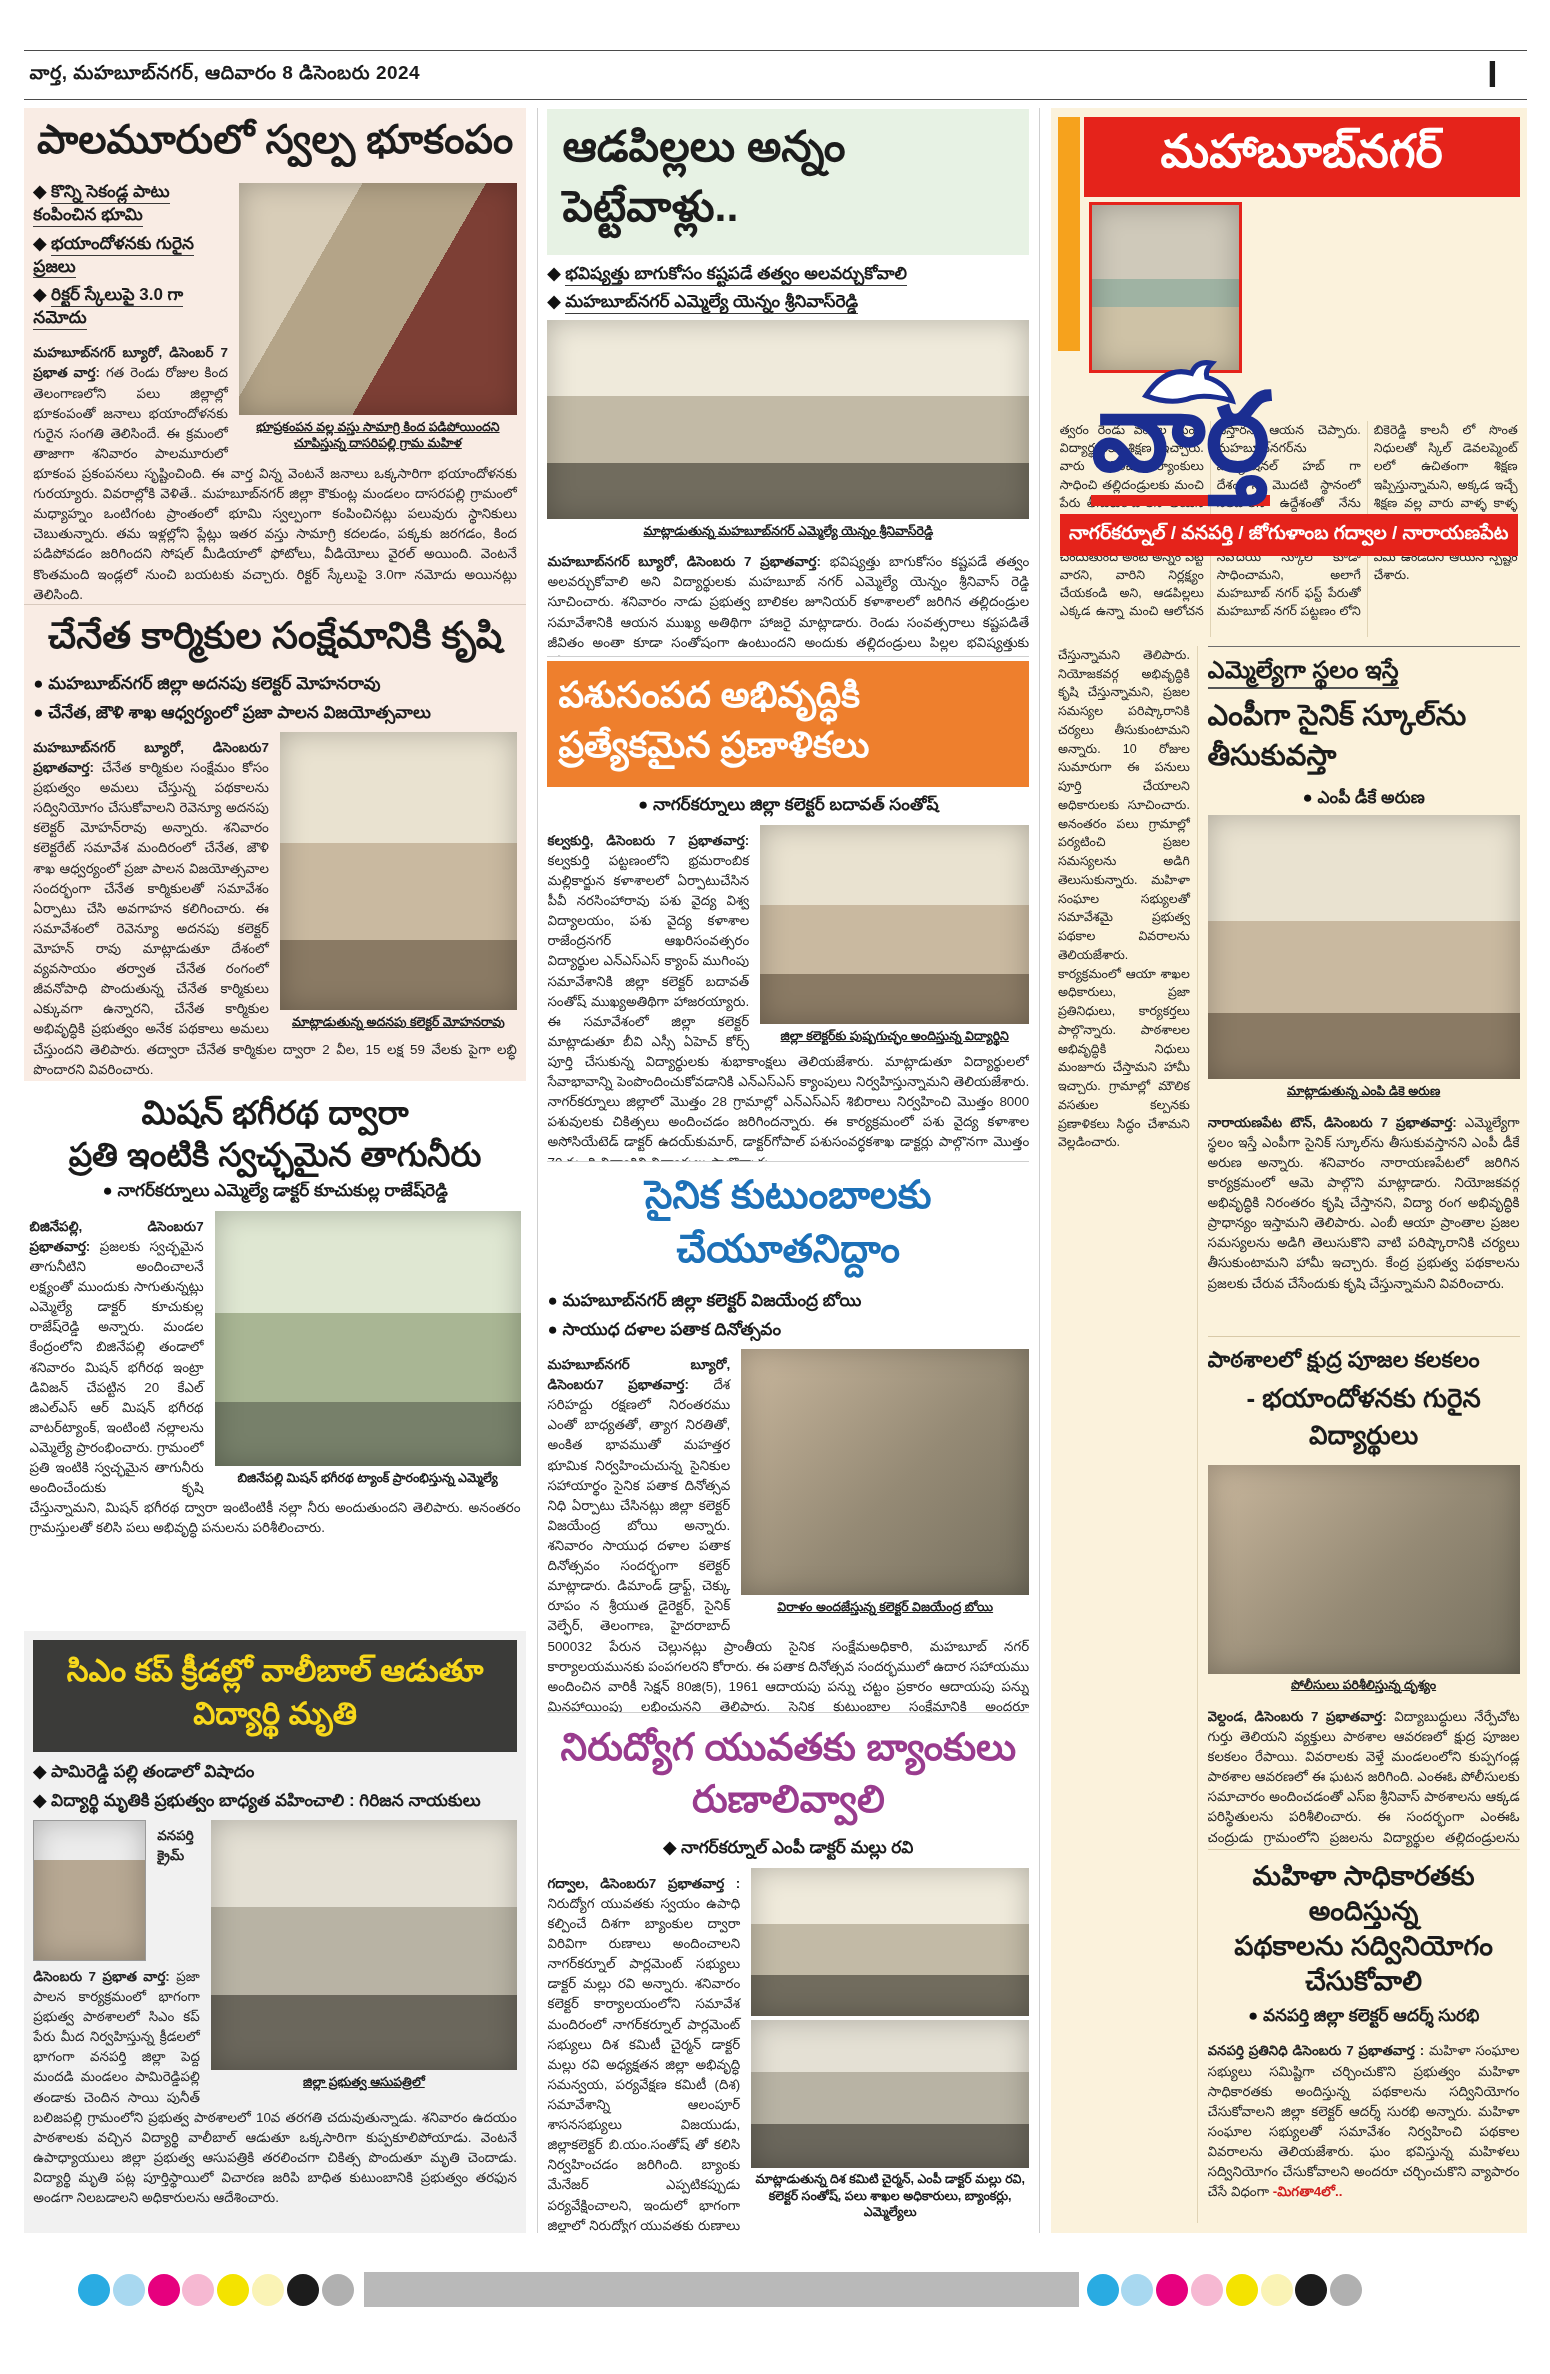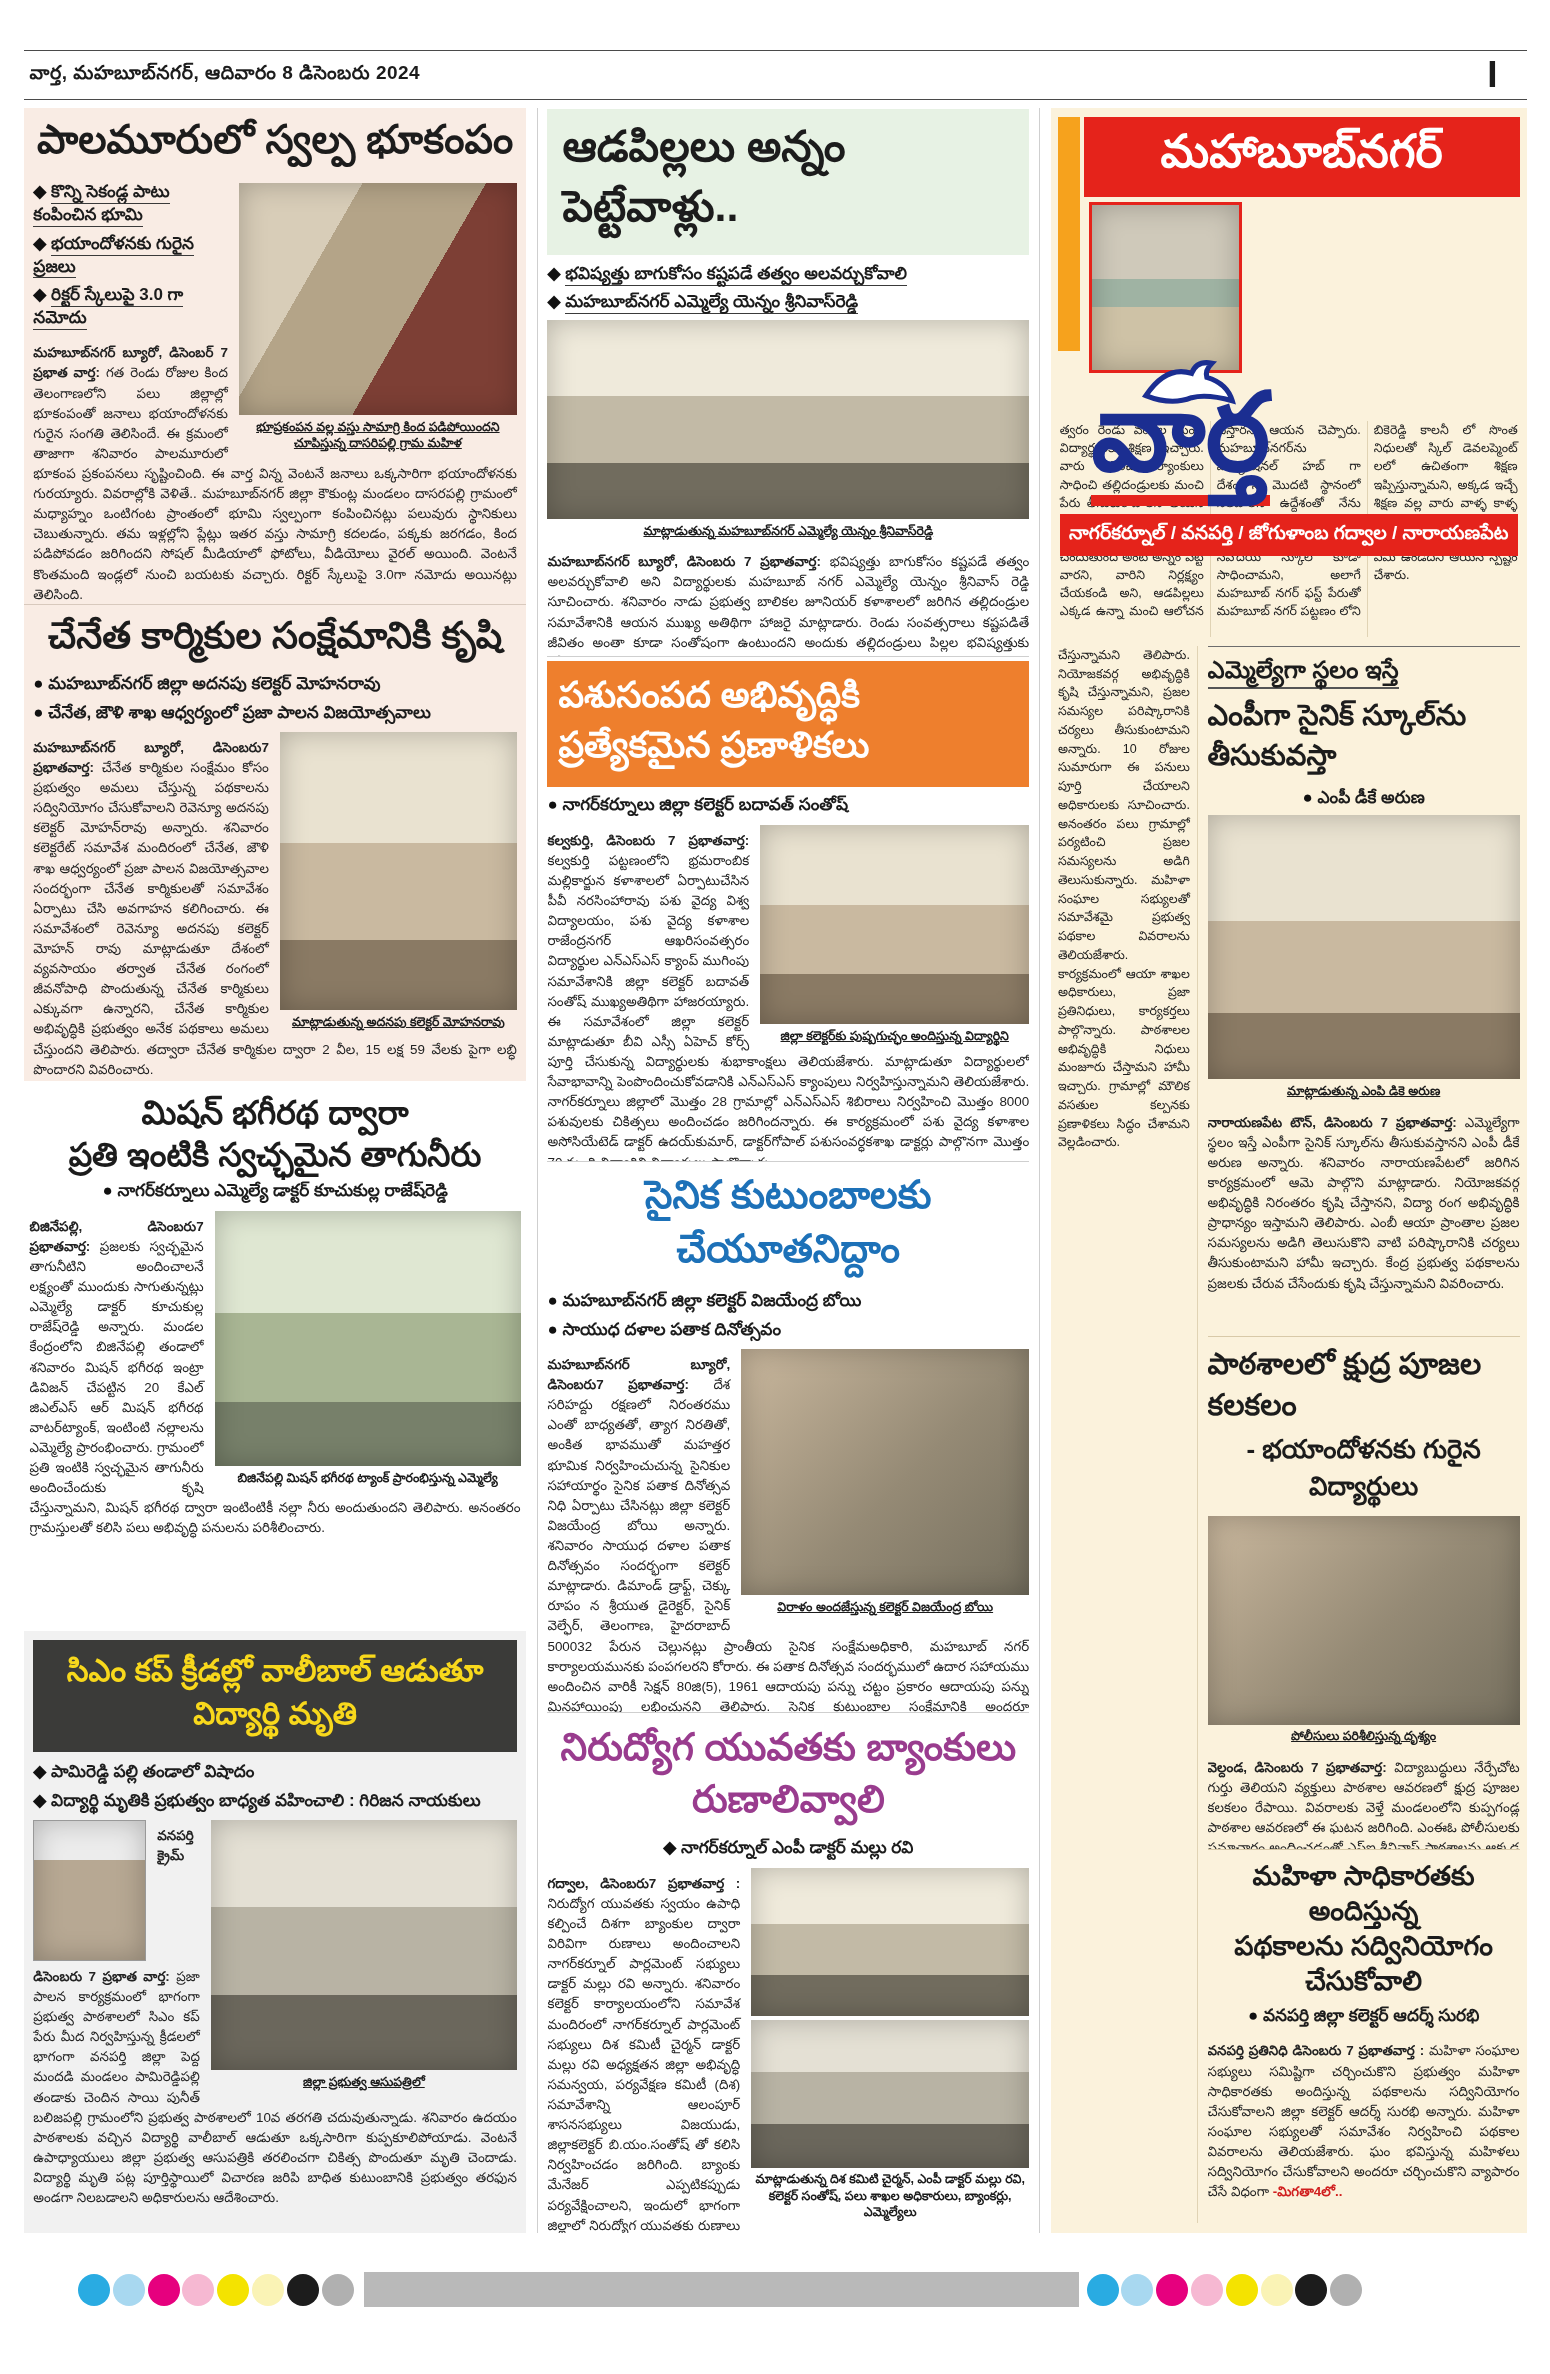--- a/index.html
+++ b/index.html
@@ -74,21 +74,21 @@
           font-size:12.5px;line-height:1.45;text-align:justify;overflow:hidden;box-sizing:border-box;}
   .r-lower{display:flex;gap:9.3px;height:1577px;}
   .r-strip{width:132px;flex:none;font-size:12.5px;line-height:1.5;text-align:justify;overflow:hidden;
            border-right:0.9px solid #e0d3b4;padding-right:7.4px;}
   .r-main{flex:1;overflow:hidden;}
   .art-aruna{height:682px;border-top:1.9px solid #6d6d6d;padding-top:7.4px;}
   .art-aruna h2{font-size:24px;margin:1.9px 0 9.3px 0;}
   .art-aruna h2 span{border-bottom:2.8px solid #555;padding-bottom:3.7px;}
   .art-aruna h3{font-size:29px;margin:0 0 7.4px 0;}
   .art-pooja{height:506px;border-top:0.9px solid #d8c9a8;padding-top:5.6px;}
-  .art-pooja h2{font-size:30px;margin:3.7px 0 5.6px 0;}
+  .art-pooja h2{font-size:22px;margin:3.7px 0 5.6px 0;}
   .art-pooja .sub{font-size:26px;font-weight:bold;text-align:center;margin:0 0 7.4px 0;}
   .art-women{height:371px;border-top:0.9px solid #d8c9a8;padding-top:5.6px;}
   .art-women h2{font-size:27px;text-align:center;margin:3.7px 0 5.6px 0;line-height:1.3;}
   
   .reg{position:absolute;left:0;right:0;bottom:65px;height:41px;display:flex;align-items:center;
        padding:0 186px 0 78px;}
   .reg .dots{display:flex;align-items:center;flex:none;}
   .dot{width:32px;height:32px;border-radius:50%;margin-right:2.8px;display:inline-block;}
   .reg .bar{height:35px;background:#b9b9b9;flex:1;margin:0 7.4px;}
 </style>
@@ -159,21 +159,21 @@
         <h1>ఆడపిల్లలు అన్నం పెట్టేవాళ్లు..</h1>
         <div class="b dm"><span class="bt">భవిష్యత్తు బాగుకోసం కష్టపడే తత్వం అలవర్చుకోవాలి</span></div>
         <div class="b dm"><span class="bt">మహబూబ్‌నగర్ ఎమ్మెల్యే యెన్నం శ్రీనివాస్‌రెడ్డి</span></div>
         <span class="ph ph-hall" style="width:100%;height:199px;"></span>
         <div class="cap u">మాట్లాడుతున్న మహబూబ్‌నగర్ ఎమ్మెల్యే యెన్నం శ్రీనివాస్‌రెడ్డి</div>
         <p class="body"><b class="byline">మహబూబ్‌నగర్ బ్యూరో, డిసెంబరు 7 ప్రభాతవార్త:</b> <span>భవిష్యత్తు బాగుకోసం కష్టపడే తత్వం అలవర్చుకోవాలి అని విద్యార్థులకు మహబూబ్ నగర్ ఎమ్మెల్యే యెన్నం శ్రీనివాస్ రెడ్డి సూచించారు. శనివారం నాడు ప్రభుత్వ బాలికల జూనియర్ కళాశాలలో జరిగిన తల్లిదండ్రుల సమావేశానికి ఆయన ముఖ్య అతిథిగా హాజరై మాట్లాడారు. రెండు సంవత్సరాలు కష్టపడితే జీవితం అంతా కూడా సంతోషంగా ఉంటుందని అందుకు తల్లిదండ్రులు పిల్లల భవిష్యత్తుకు తోడ్పాటు అందించడం, పిల్లల చదువు పట్ల శ్రద్ధ వహించడం బాధ్యతగా భావించాలని ఆయన చెప్పారు. మహబూబ్‌నగర్‌లోని ప్రభుత్వ కళాశాలల్లో కూడా నాణ్యమైన విద్య అందుబాటులో ఉందని, ఇక్కడ ఇంజనీరింగ్ మరియు మెడికల్ ఎంట్రెన్స్ కోసం శిక్షణ పొందుతున్న వారు ఈ సంవత్సరం 100 మంది ఉన్నారని, రానున్న సంవత్సరం మరింత మందికి శిక్షణ ఇస్తామని తెలిపారు.</span></p>
       </article>
 
       <article class="art-live">
         <div class="banner">పశుసంపద అభివృద్ధికి ప్రత్యేకమైన ప్రణాళికలు</div>
-        <div class="b rd" style=""><span>నాగర్‌కర్నూలు జిల్లా కలెక్టర్ బదావత్ సంతోష్</span></div>
+        <div class="b rd" style="text-align:center;"><span>నాగర్‌కర్నూలు జిల్లా కలెక్టర్ బదావత్ సంతోష్</span></div>
         <div class="media-right">
           <span class="ph ph-stage" style="width:269px;height:199px;"></span>
           <div class="cap u" style="width:269px;">జిల్లా కలెక్టర్‌కు పుష్పగుచ్ఛం అందిస్తున్న విద్యార్థిని</div>
         </div>
         <p class="body"><b class="byline">కల్వకుర్తి, డిసెంబరు 7 ప్రభాతవార్త:</b> <span>కల్వకుర్తి పట్టణంలోని భ్రమరాంబిక మల్లికార్జున కళాశాలలో ఏర్పాటుచేసిన పీవీ నరసింహారావు పశు వైద్య విశ్వ విద్యాలయం, పశు వైద్య కళాశాల రాజేంద్రనగర్ ఆఖరిసంవత్సరం విద్యార్థుల ఎన్ఎస్ఎస్ క్యాంప్ ముగింపు సమావేశానికి జిల్లా కలెక్టర్ బదావత్ సంతోష్ ముఖ్యఅతిథిగా హాజరయ్యారు. ఈ సమావేశంలో జిల్లా కలెక్టర్ మాట్లాడుతూ బీవి ఎస్సీ ఏహెచ్ కోర్స్ పూర్తి చేసుకున్న విద్యార్థులకు శుభాకాంక్షలు తెలియజేశారు. మాట్లాడుతూ విద్యార్థులలో సేవాభావాన్ని పెంపొందించుకోవడానికి ఎన్ఎస్ఎస్ క్యాంపులు నిర్వహిస్తున్నామని తెలియజేశారు. నాగర్‌కర్నూలు జిల్లాలో మొత్తం 28 గ్రామాల్లో ఎన్ఎస్ఎస్ శిబిరాలు నిర్వహించి మొత్తం 8000 పశువులకు చికిత్సలు అందించడం జరిగిందన్నారు. ఈ కార్యక్రమంలో పశు వైద్య కళాశాల అసోసియేటెడ్ డాక్టర్ ఉదయ్‌కుమార్, డాక్టర్‌గోపాల్ పశుసంవర్ధకశాఖ డాక్టర్లు పాల్గొనగా మొత్తం 70 మంది విద్యార్థిని విద్యార్థులు పాల్గొన్నారు.</span></p>
       </article>
 
       <article class="art-sold">
         <h1>సైనిక కుటుంబాలకు చేయూతనిద్దాం</h1>
         <div class="b rd"><span>మహబూబ్‌నగర్ జిల్లా కలెక్టర్ విజయేంద్ర బోయి</span></div>

